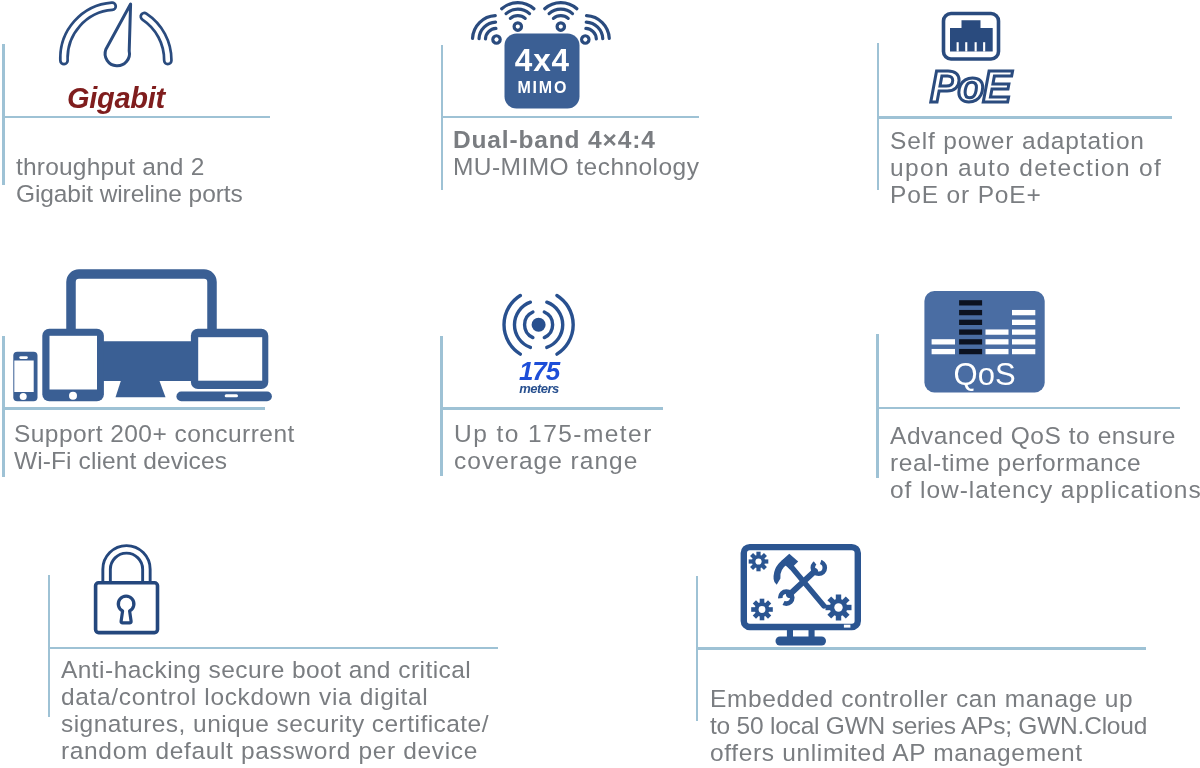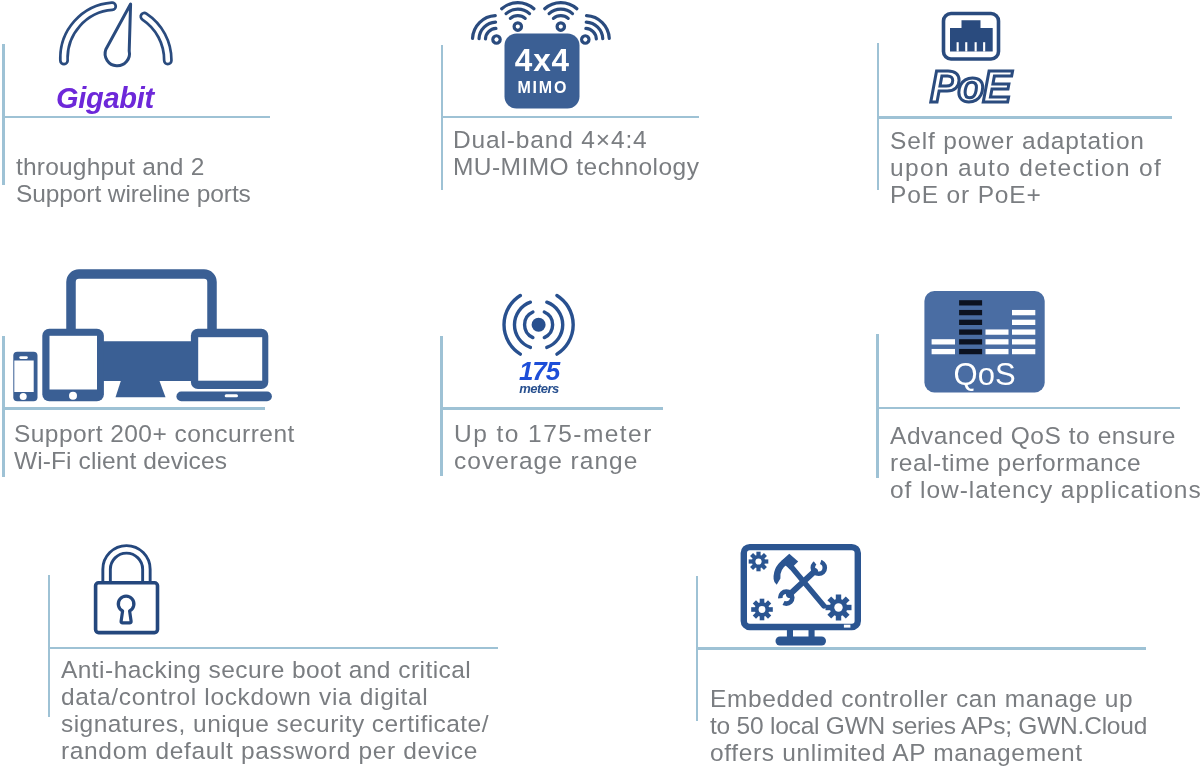--- a/index.html
+++ b/index.html
@@ -17,44 +17,44 @@
 <div class="hline" style="left:2.2px;top:115.8px;width:268px;"></div>
 <svg class="abs" style="left:55px;top:1px;" width="130" height="80" viewBox="55 0 130 80">
   <g fill="none" stroke="#2a4b7e">
     <path d="M 64 59.5 A 52 52 0 0 1 112.1 5.3" stroke-width="10" stroke-linecap="round"></path>
     <path d="M 64 59.5 A 52 52 0 0 1 112.1 5.3" stroke="#ffffff" stroke-width="4.6" stroke-linecap="round"></path>
     <path d="M 144.4 15.6 A 52 52 0 0 1 167.8 59.4" stroke-width="10" stroke-linecap="round"></path>
     <path d="M 144.4 15.6 A 52 52 0 0 1 167.8 59.4" stroke="#ffffff" stroke-width="4.6" stroke-linecap="round"></path>
     <path d="M 130.6 3 L 105.8 48.5 A 12.2 12.2 0 1 0 129.2 50 Z" fill="#ffffff" stroke-width="3" stroke-linejoin="round"></path>
   </g>
 </svg>
-<div class="abs" style="left:56px;top:82.7px;width:120px;color:#6d28d9;
+<div class="abs" style="left:56px;top:82.7px;width:120px;text-align:center;color:#7f1d1d;
      font-size:29px;line-height:30px;font-weight:bold;font-style:italic;letter-spacing:-0.3px;">Gigabit</div>
-<div class="txt" style="left:16px;top:126.3px;letter-spacing:0.2px;"><br>throughput and 2<br><span style="letter-spacing:-0.1px;">Support wireline ports</span></div>
+<div class="txt" style="left:16px;top:126.3px;letter-spacing:0.2px;"><br>throughput and 2<br><span style="letter-spacing:-0.1px;">Gigabit wireline ports</span></div>
 
 <div class="vline" style="left:440.8px;top:45px;height:145px;"></div>
 <div class="hline" style="left:440.8px;top:115.8px;width:258px;"></div>
 <svg class="abs" style="left:460px;top:0px;" width="160" height="115" viewBox="460 0 160 115">
   <defs>
     <g id="wifi" fill="none" stroke="#2a4b7e" stroke-width="3.2">
       <circle cx="0" cy="0" r="3.7"></circle>
       <path d="M -7.4 -8.2 A 11 11 0 0 1 7.4 -8.2" stroke-linecap="round"></path>
       <path d="M -11.7 -13 A 17.5 17.5 0 0 1 11.7 -13" stroke-linecap="round"></path>
       <path d="M -16.1 -17.8 A 24 24 0 0 1 16.1 -17.8" stroke-linecap="round"></path>
     </g>
   </defs>
   <use href="#wifi" transform="translate(517.8,26.6)"></use>
   <use href="#wifi" transform="translate(560.8,26.6)"></use>
   <use href="#wifi" transform="translate(496.5,39.5) rotate(-45)"></use>
   <use href="#wifi" transform="translate(585.3,39.5) rotate(45)"></use>
   <rect x="504.5" y="33.6" width="75" height="75" rx="12" fill="#3b5f94"></rect>
   <text x="542.3" y="71" font-size="31.5" font-weight="bold" fill="#ffffff" text-anchor="middle" letter-spacing="0.8">4x4</text>
   <text x="542.8" y="92.5" font-size="16" font-weight="bold" fill="#ffffff" text-anchor="middle" letter-spacing="1.8">MIMO</text>
 </svg>
-<div class="txt" style="left:453px;top:126.3px;"><span style="letter-spacing:0.85px;">Dual-band 4×4:4</span><br>MU-MIMO technology</div>
+<div class="txt" style="left:453px;top:126.3px;"><span style="letter-spacing:0.85px;font-weight:bold;">Dual-band 4×4:4</span><br>MU-MIMO technology</div>
 
 <div class="vline" style="left:876.8px;top:43px;height:147px;"></div>
 <div class="hline" style="left:876.8px;top:116.2px;width:295px;"></div>
 <svg class="abs" style="left:938px;top:10px;" width="66" height="54" viewBox="938 10 66 54">
   <rect x="943.5" y="13.5" width="55" height="45.5" rx="7.5" fill="#ffffff" stroke="#2a4b7e" stroke-width="3.6"></rect>
   <path d="M 950 51.5 V 28 H 961.5 V 20.3 H 980.5 V 28 H 992.7 V 51.5 Z" fill="#2a4b7e"></path>
   <g fill="#ffffff">
     <rect x="956.6" y="42.2" width="2.1" height="9.3"></rect>
     <rect x="965.2" y="42.2" width="2.1" height="9.3"></rect>
     <rect x="974.6" y="42.2" width="2.1" height="9.3"></rect>

